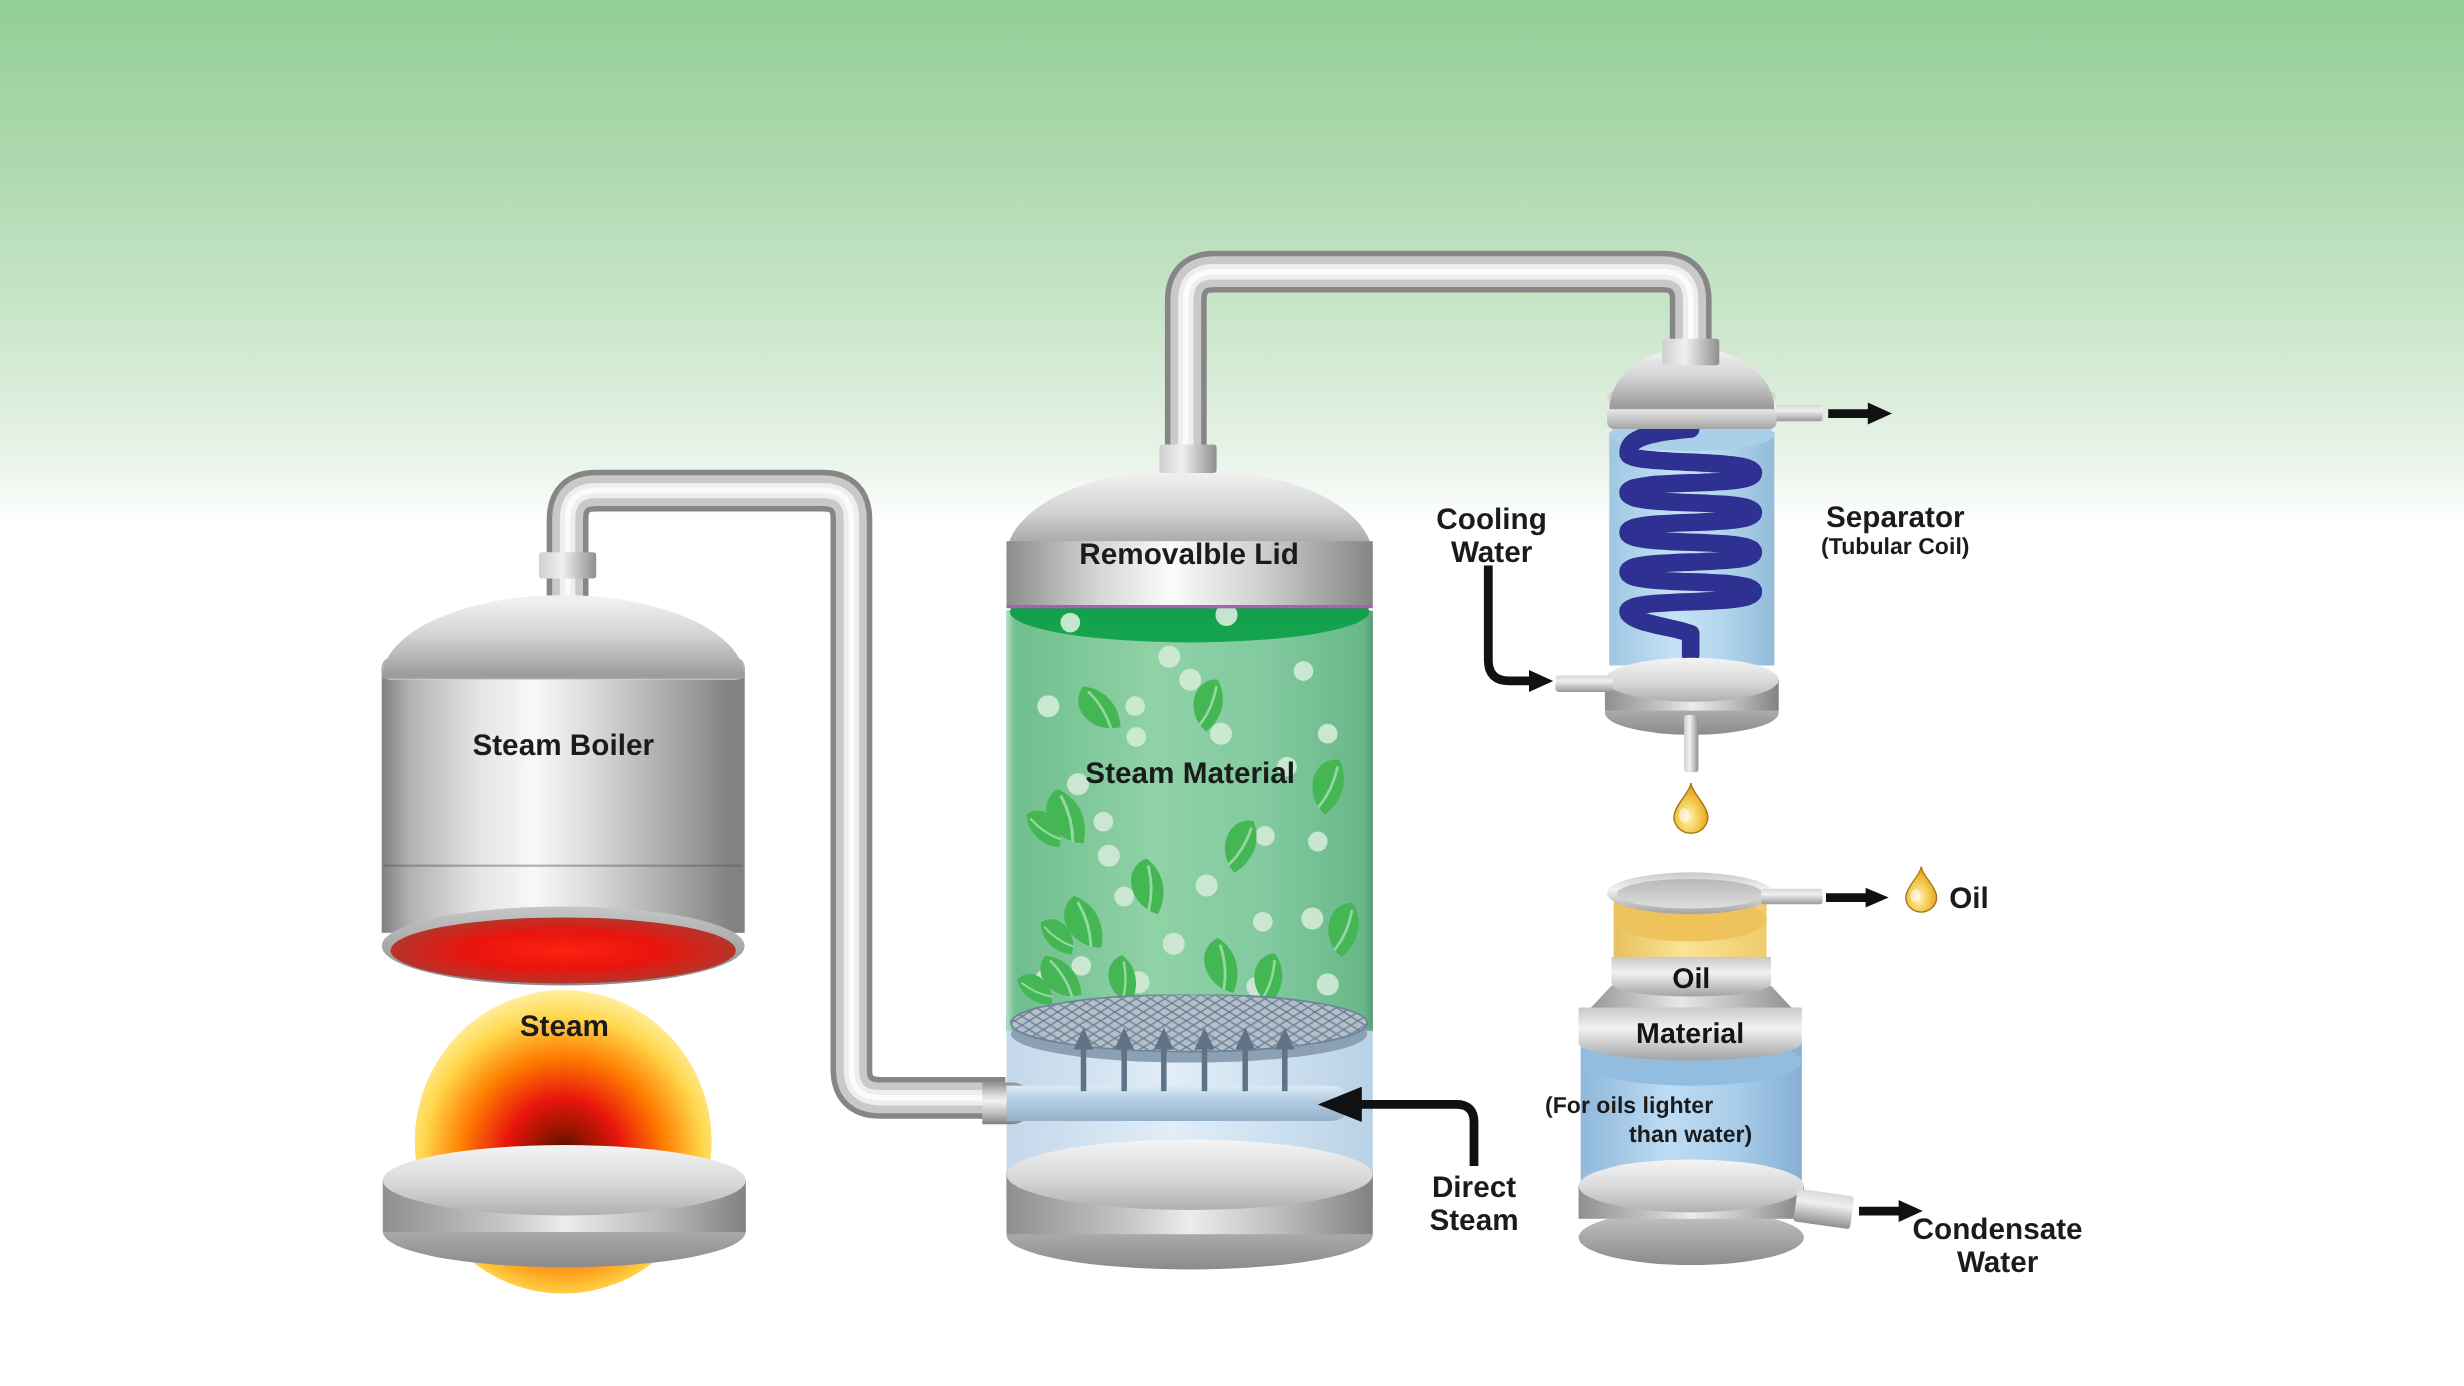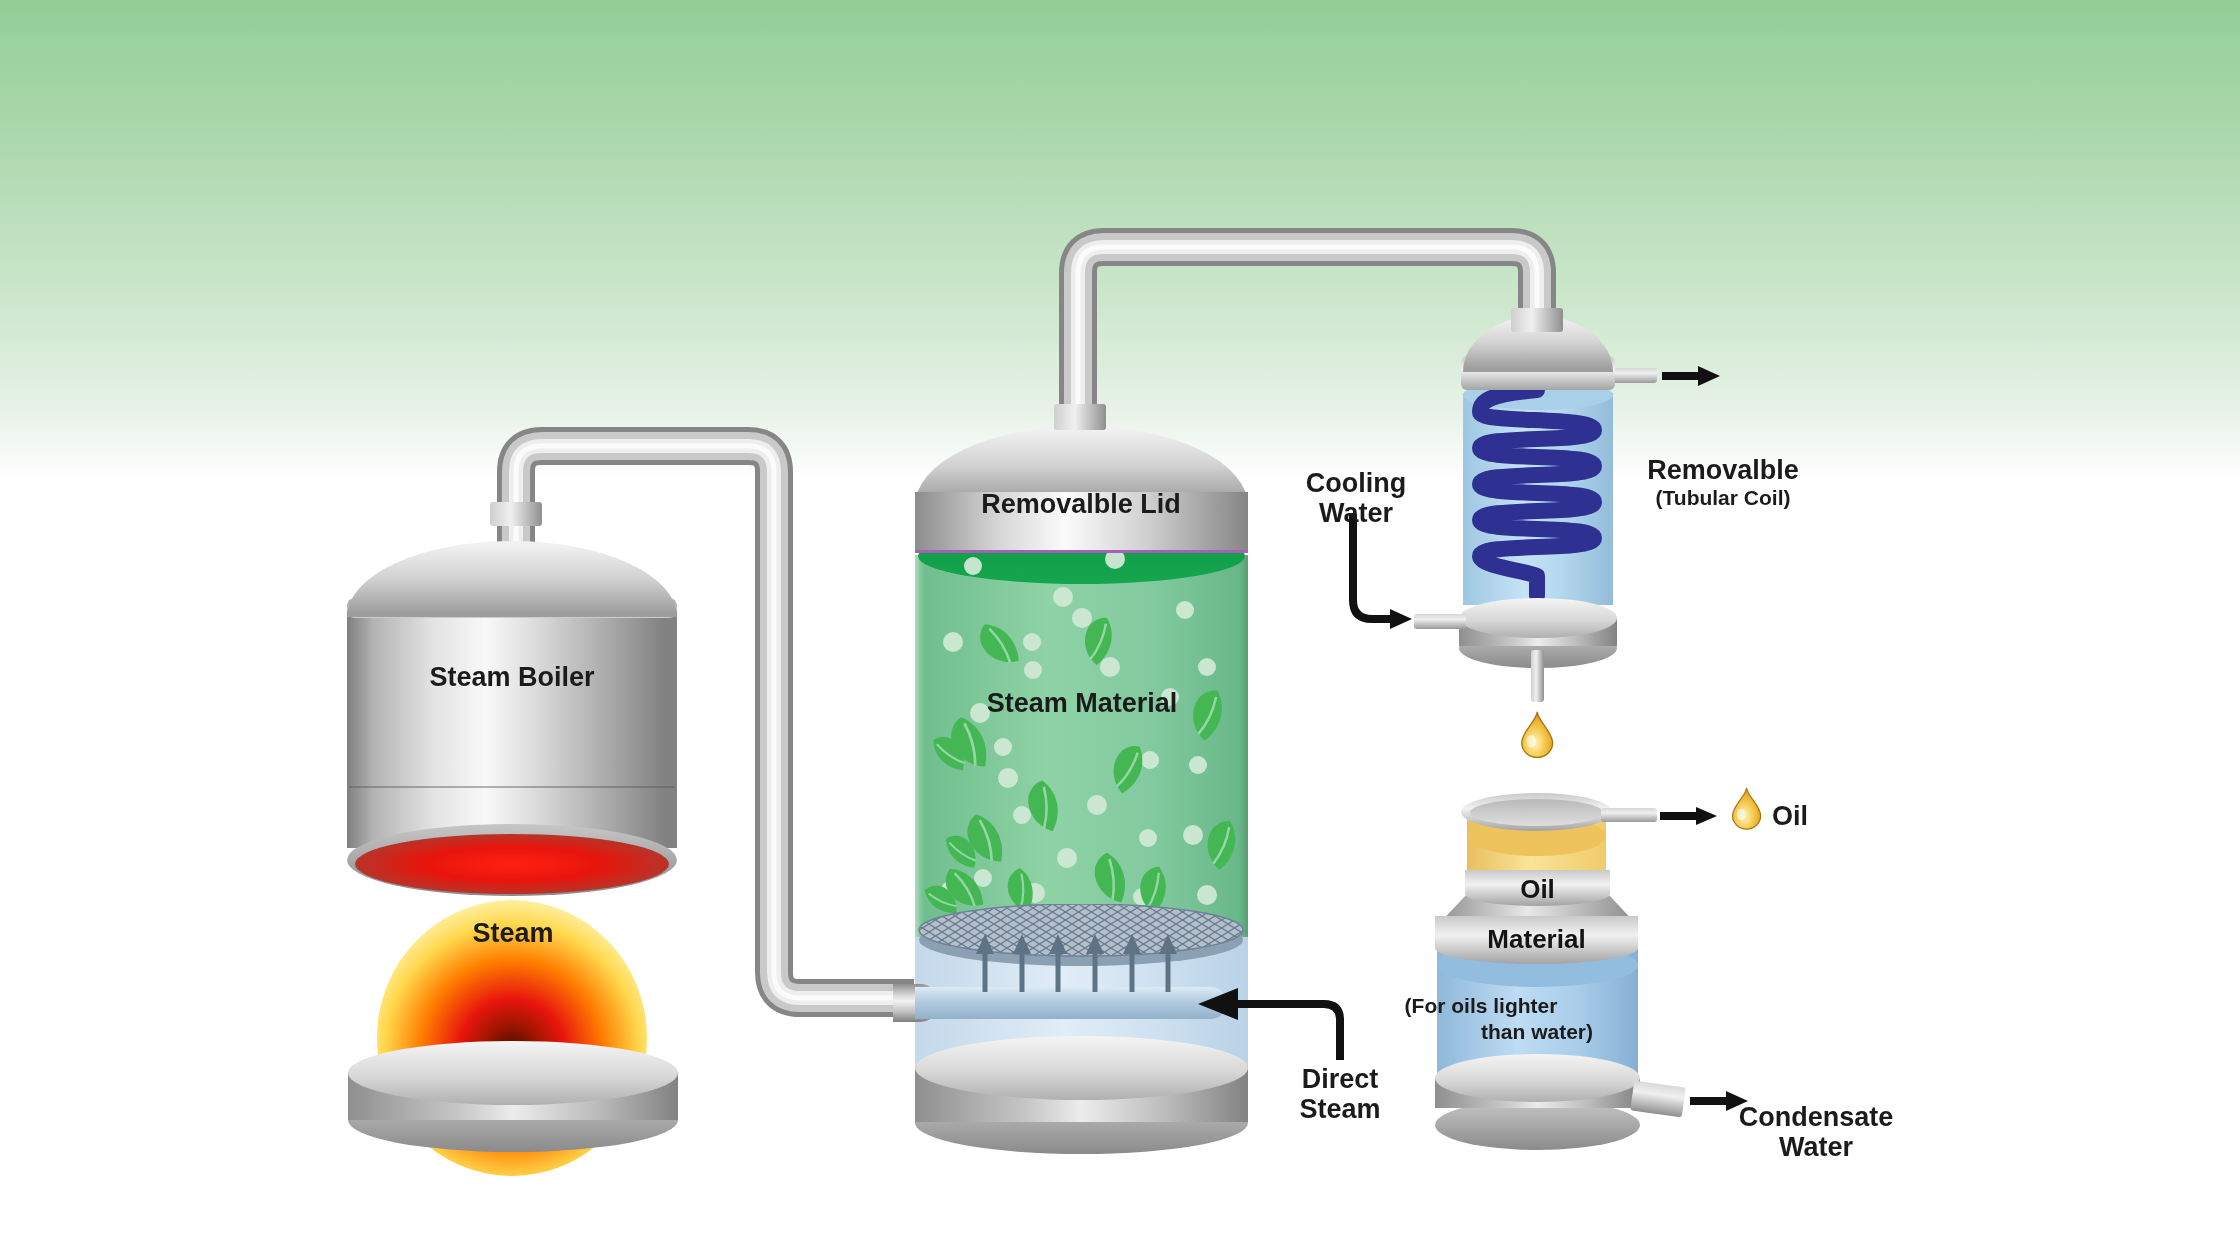--- a/index.html
+++ b/index.html
@@ -248,26 +248,26 @@
   <div class="lbl" style="left:512px;top:662px;">Steam Boiler</div>
   <div class="lbl" style="left:513px;top:918px;">Steam</div>
   <div class="lbl" style="left:1081px;top:489px;">Removalble Lid</div>
   <div class="lbl" style="left:1082px;top:688px;">Steam Material</div>
 
   <div class="lbl" style="left:1340px;top:1064px;">
     <span>Direct</span><br>
     <span>Steam</span>
   </div>
 
-  <div class="lbl" style="left:1356px;top:468px;">
+  <div class="lbl" style="left:1356px;top:457px;">
     <span>Cooling</span><br>
     <span>Water</span>
   </div>
 
-  <div class="lbl" style="left:1723px;top:455px;">Removalble</div>
+  <div class="lbl" style="left:1723px;top:455px;">Separator</div>
   <div class="lbl sm" style="left:1723px;top:486px;">(Tubular Coil)</div>
 
   <div class="lbl" style="left:1790px;top:801px;">Oil</div>
 
   <div class="lbl sm" style="left:1481px;top:994px;">(For oils lighter</div>
   <div class="lbl sm" style="left:1537px;top:1020px;">than water)</div>
 
   <div class="lbl" style="left:1816px;top:1068px;margin-top:34px;">
     <span>Condensate</span><br>
     <span>Water</span>

